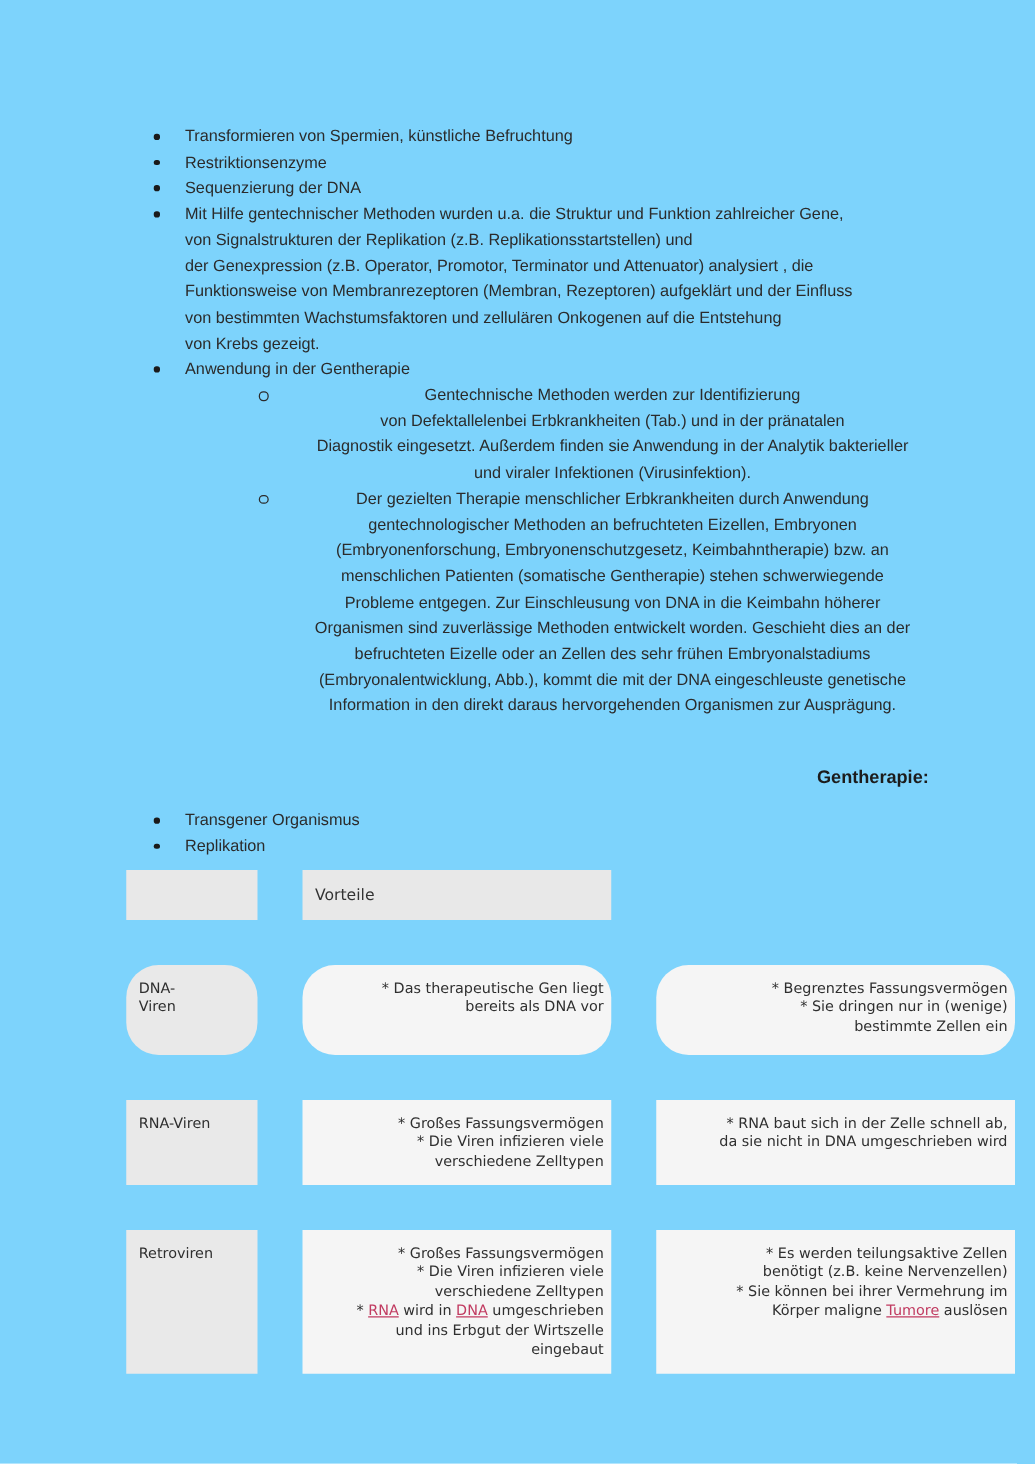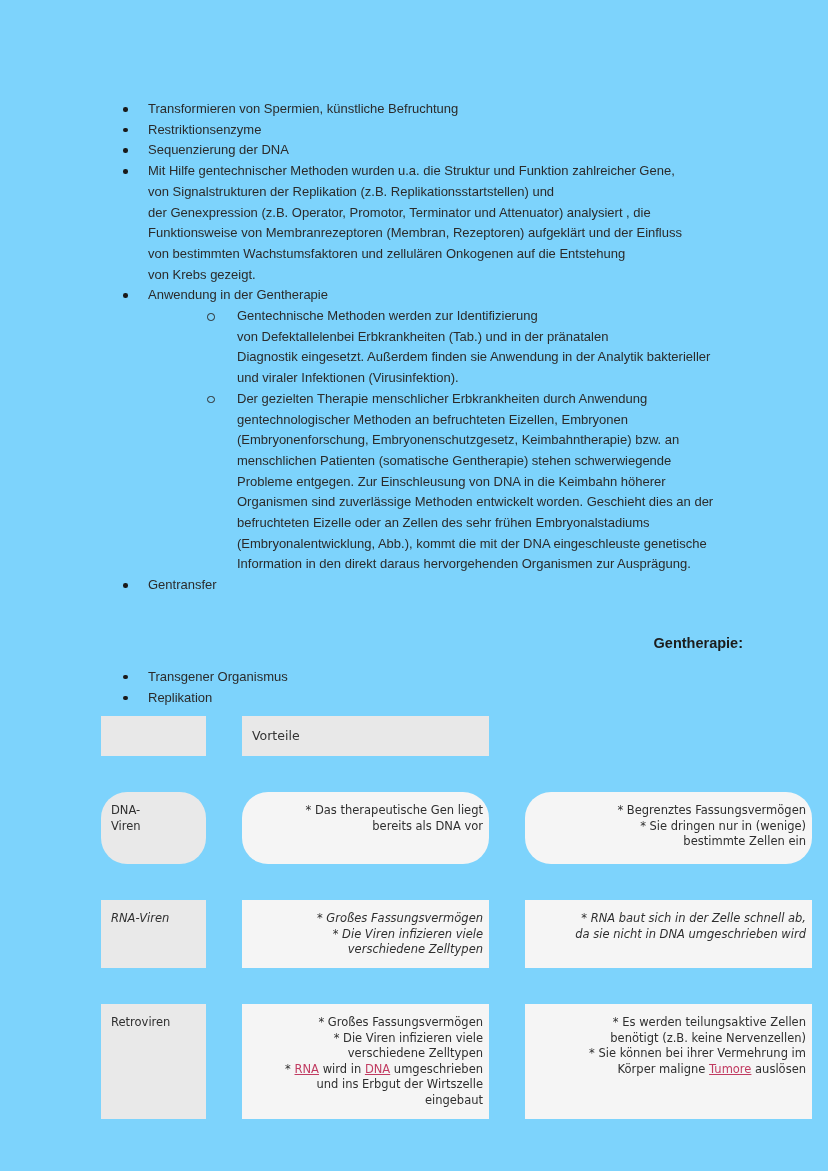--- a/index.html
+++ b/index.html
@@ -53,20 +53,21 @@
   }
   ul.sublist {
     list-style: none;
     margin: 0;
     padding: 0;
   }
   ul.sublist > li {
     position: relative;
     padding-left: 89px; 
     margin: 0;
+    text-align: center;
   }
   .marker.ring {
     left: 59px;
     top: 7px;
     width: 5.5px;
     height: 5.5px;
     border-radius: 50%;
     border: 1.2px solid #2b2b2b;
     background: transparent;
   }
@@ -108,21 +109,21 @@
   }
   .gtable .hblank { background: transparent; }
   .gtable .label {
     background: var(--label-bg, #e9e9e9);
   }
   .gtable .body {
     background: var(--cell-bg, #f5f5f5);
     text-align: right;
   }
   .gtable .r1 { min-height: 72px; border-radius: 26px; }
-  .gtable .r2 { min-height: 68px; font-style: italic; }
+  .gtable .r2 { min-height: 68px; }
   .gtable .r3 { min-height: 115px; }
   .gtable .link {
     color: var(--link-color, #c13b61);
     text-decoration: underline;
     cursor: pointer;
   }
 </style>
 </head>
 <body>
 
@@ -168,24 +169,20 @@
 (Embryonenforschung, Embryonenschutzgesetz, Keimbahntherapie) bzw. an
 menschlichen Patienten (somatische Gentherapie) stehen schwerwiegende
 Probleme entgegen. Zur Einschleusung von DNA in die Keimbahn höherer
 Organismen sind zuverlässige Methoden entwickelt worden. Geschieht dies an der
 befruchteten Eizelle oder an Zellen des sehr frühen Embryonalstadiums
 (Embryonalentwicklung, Abb.), kommt die mit der DNA eingeschleuste genetische
 Information in den direkt daraus hervorgehenden Organismen zur Ausprägung.</span>
         </li>
       </ul>
     </li>
-    <li>
-      <span class="marker disc"></span>
-      <span class="btext">Gentransfer</span>
-    </li>
   </ul>
 
   <h2 class="heading">Gentherapie:</h2>
 
   <ul class="blist">
     <li>
       <span class="marker disc"></span>
       <span class="btext">Transgener Organismus</span>
     </li>
     <li>

